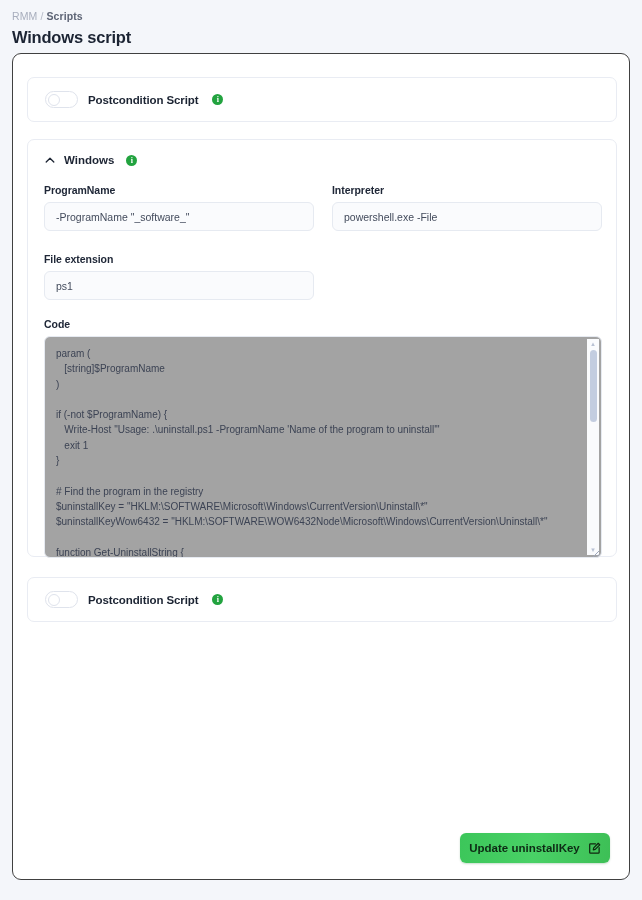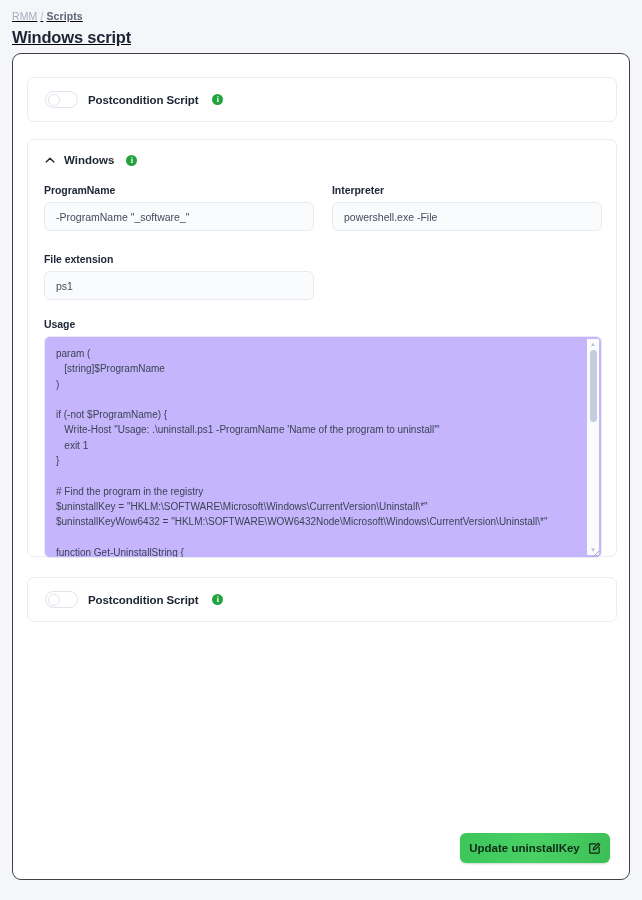--- a/index.html
+++ b/index.html
@@ -6,21 +6,21 @@
   html, body {
     margin: 0; padding: 0;
     width: 642px; height: 900px;
     background: #f4f6fa;
     font-family: "Liberation Sans", sans-serif;
     -webkit-font-smoothing: antialiased;
   }
   .page { position: relative; width: 642px; height: 900px; overflow: hidden; }
 
   
-  .header { padding: 9px 0 0 12px; text-decoration: underline; }
+  .header { padding: 9px 0 0 12px; }
   .breadcrumb {
     font-size: 10.5px; color: #9aa1b1; letter-spacing: .1px;
     line-height: 14px; display: flex; align-items: center; gap: 3px;
   }
   .breadcrumb .crumb-root { color: #a8aebd; }
   .breadcrumb .crumb-sep { color: #b4b9c6; }
   .breadcrumb .crumb-current { color: #5d6475; font-weight: 600; }
   .page-title {
     font-size: 16.5px; font-weight: 700; color: #1c2433;
     margin-top: 3px; line-height: 22px; letter-spacing: -.2px;
@@ -94,21 +94,21 @@
     position: absolute; left: 16px; top: 44px; width: 558px;
     display: flex; gap: 18px;
   }
   .col { width: 270px; }
   .row-ext { position: absolute; left: 16px; top: 113px; width: 270px; }
   .code-block { position: absolute; left: 16px; top: 178px; width: 558px; }
 
   .code-area {
     position: relative;
     width: 558px; height: 222px;
-    background: #c4b5fd; border: 1px solid #e6eaf1; border-radius: 6px;
+    background: #a3a3a3; border: 1px solid #e6eaf1; border-radius: 6px;
     overflow: hidden;
     padding-left: 40px;
   }
   .code-text {
     position: absolute; left: 11px; top: 9px; right: 22px;
     font-family: "Liberation Sans", sans-serif;
     font-size: 10px; line-height: 15.3px; color: #3c4354;
     white-space: pre; overflow: hidden;
   }
   
@@ -191,21 +191,21 @@
           <input class="text-input" type="text" value="powershell.exe -File" style="">
         </div>
       </div>
 
       <div class="row-ext">
         <div class="field-label">File extension</div>
         <input class="text-input" type="text" value="ps1" style="">
       </div>
 
       <div class="code-block">
-        <div class="field-label">Usage</div>
+        <div class="field-label">Code</div>
         <div class="code-area">
           <div class="code-text">param (
    [string]$ProgramName
 )
 
 if (-not $ProgramName) {
    Write-Host "Usage: .\uninstall.ps1 -ProgramName 'Name of the program to uninstall'"
    exit 1
 }
 

